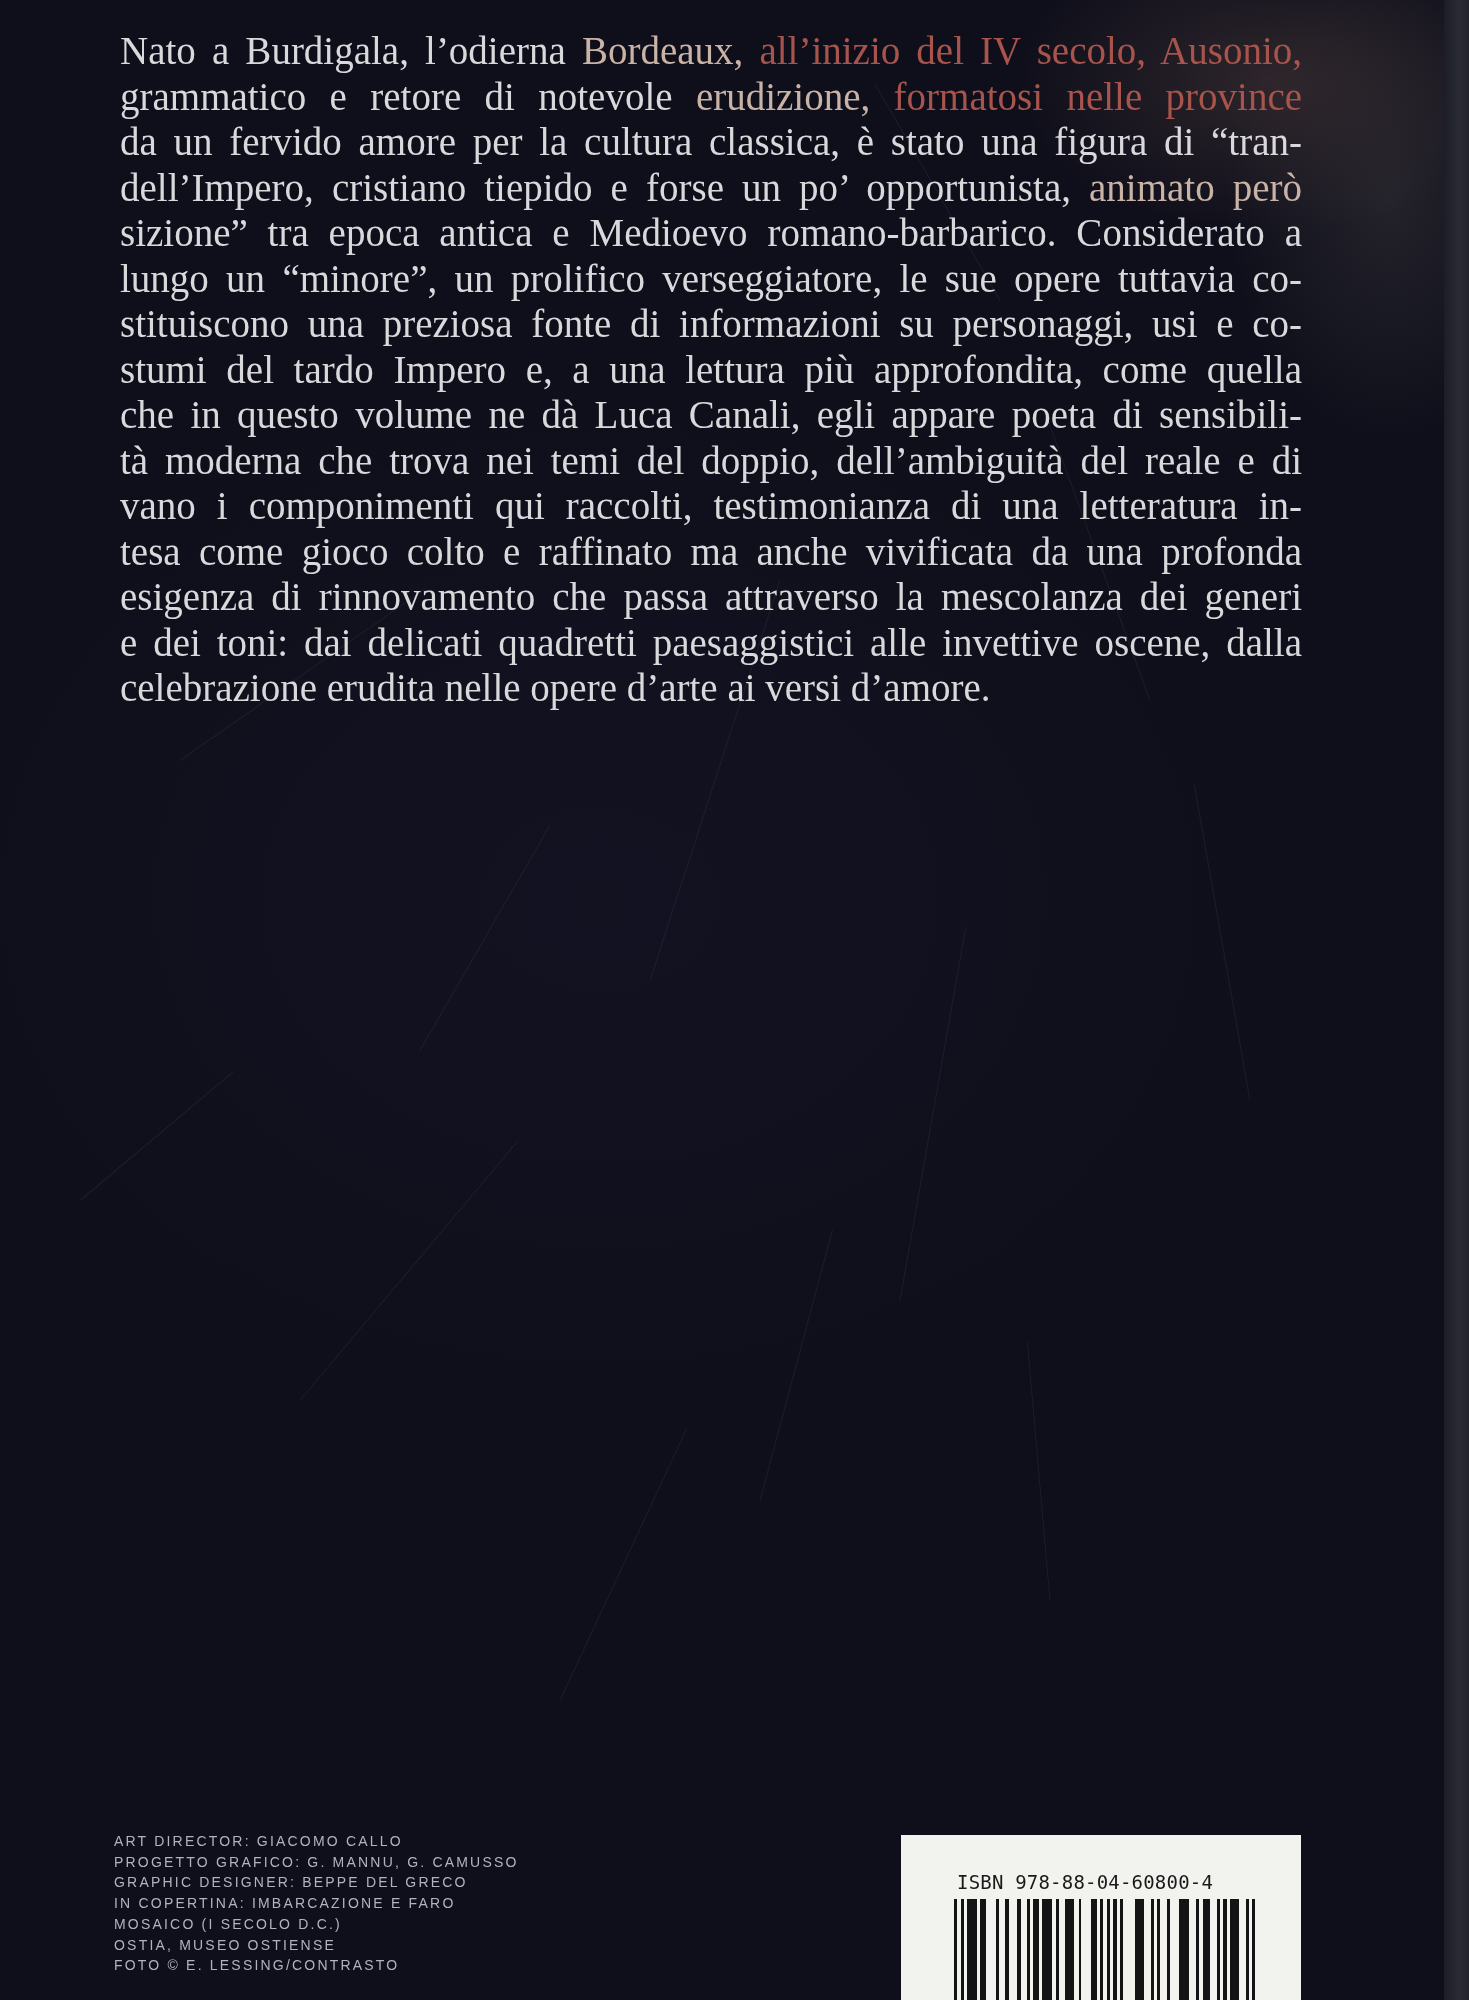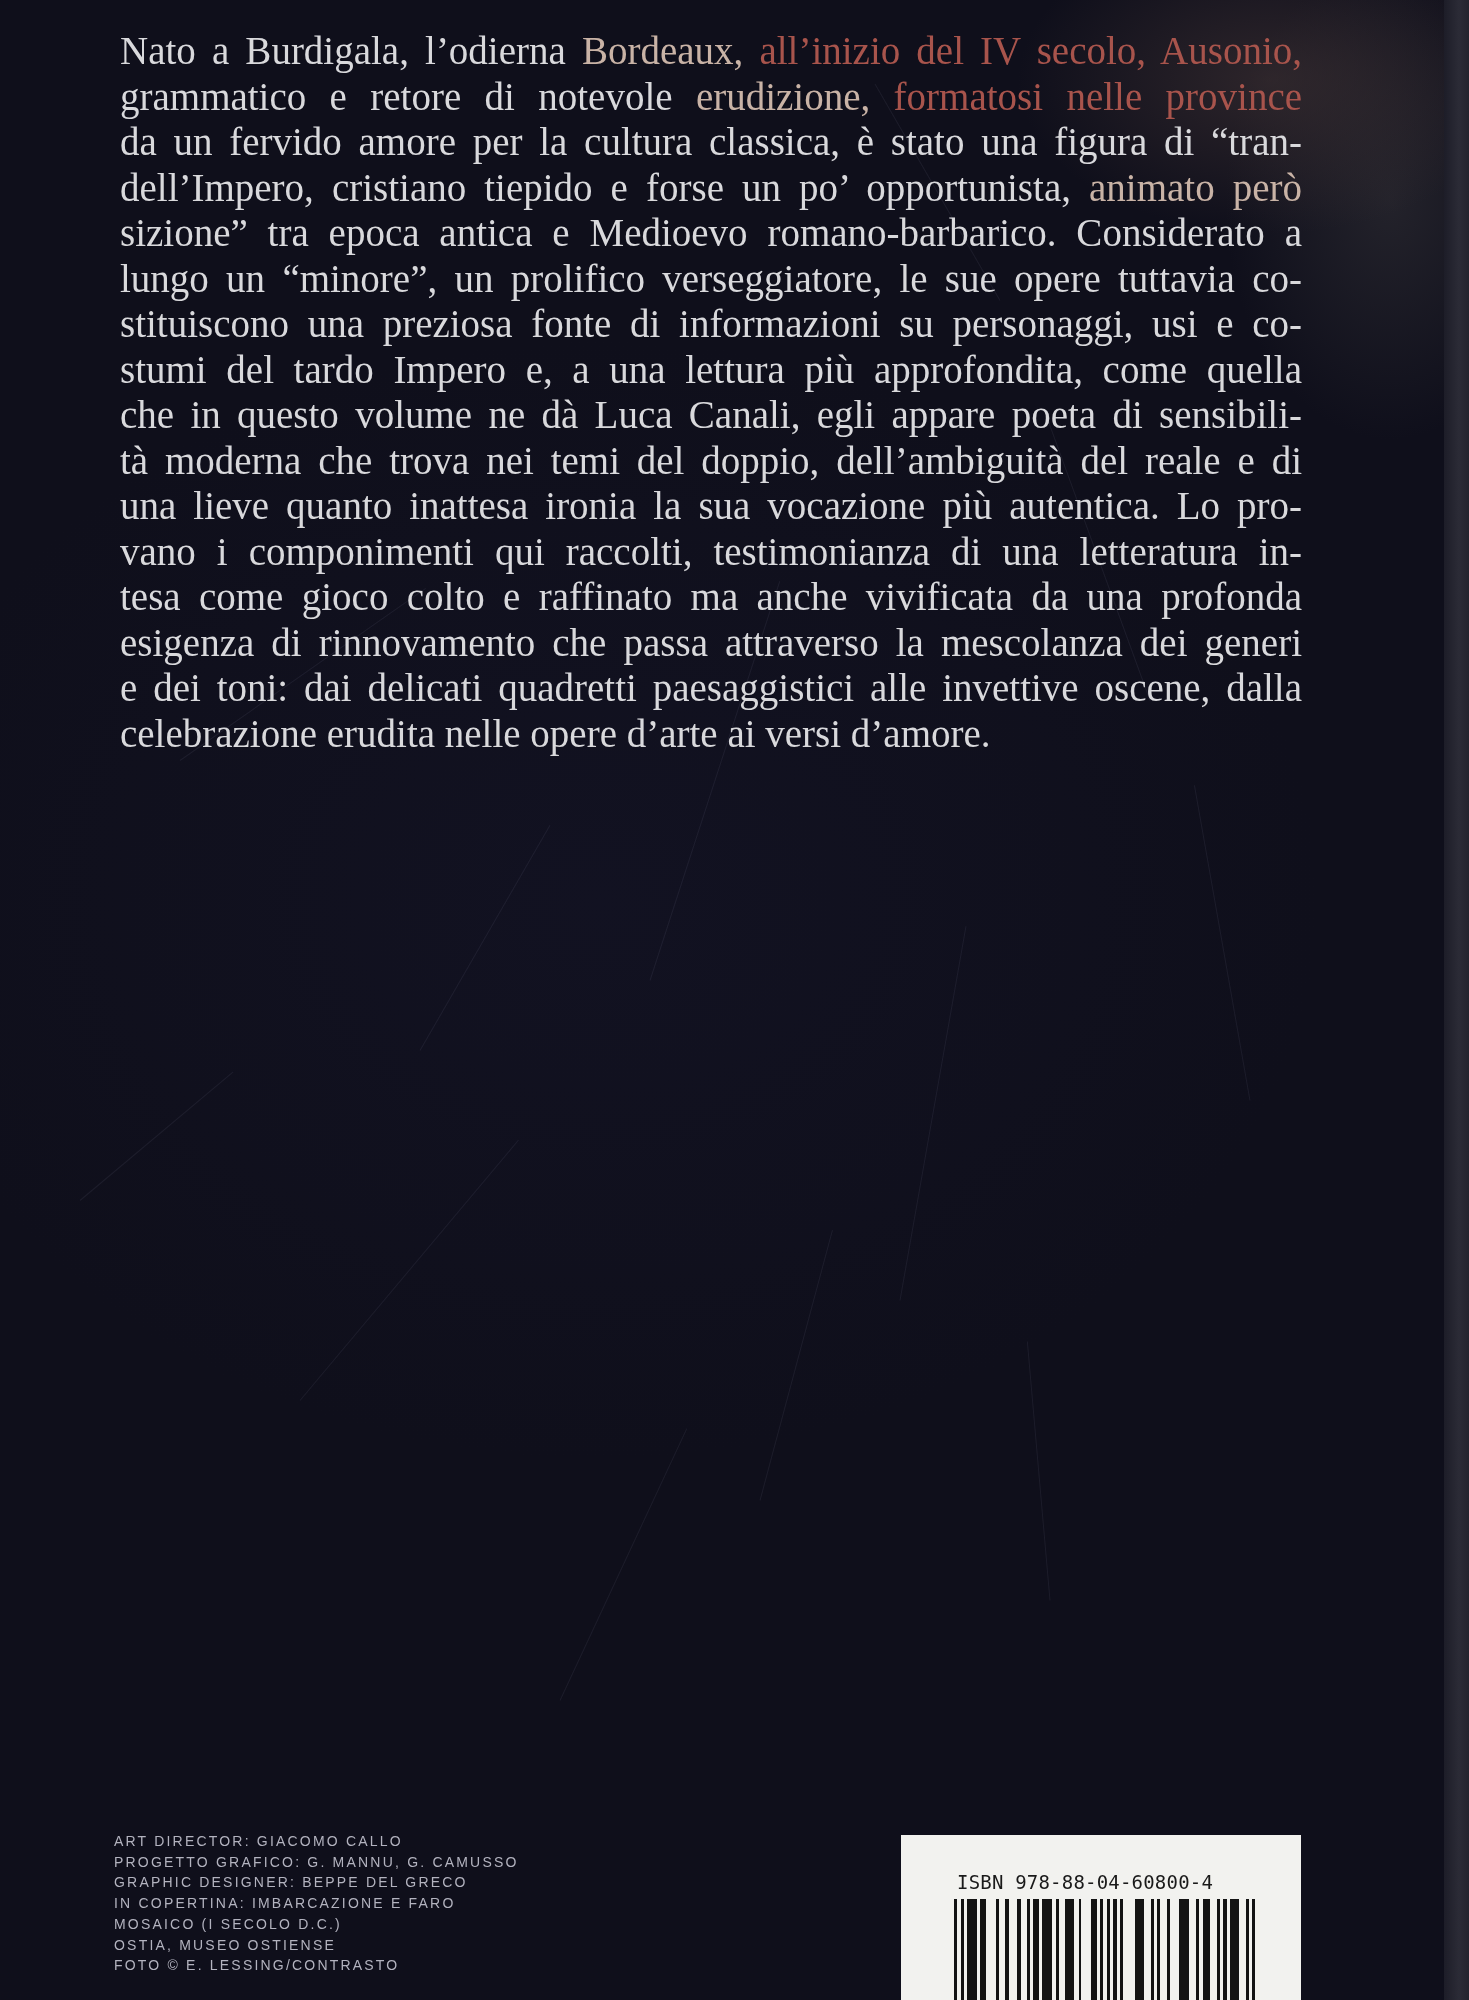--- a/index.html
+++ b/index.html
@@ -80,21 +80,20 @@
       <span class="line"><span>Nato a Burdigala, l’odierna </span><span class="tan">Bordeaux, </span><span class="red">all’inizio del IV secolo, Ausonio,</span></span>
       <span class="line"><span>grammatico e retore di notevole </span><span class="tan">erudizione, </span><span class="red">formatosi nelle province</span></span>
       <span class="line"><span>da un fervido amore per la cultura classica, è stato una figura di “tran-</span></span>
       <span class="line"><span>dell’Impero, cristiano tiepido e forse un po’ opportunista, </span><span class="tan">animato però</span></span>
       <span class="line"><span>sizione” tra epoca antica e Medioevo romano-barbarico. Considerato a</span></span>
       <span class="line"><span>lungo un “minore”, un prolifico verseggiatore, le sue opere tuttavia co-</span></span>
       <span class="line"><span>stituiscono una preziosa fonte di informazioni su personaggi, usi e co-</span></span>
       <span class="line"><span>stumi del tardo Impero e, a una lettura più approfondita, come quella</span></span>
       <span class="line"><span>che in questo volume ne dà Luca Canali, egli appare poeta di sensibili-</span></span>
       <span class="line"><span>tà moderna che trova nei temi del doppio, dell’ambiguità del reale e di</span></span>
-      <span class="line"><span>una lieve quanto inattesa ironia la sua vocazione più autentica. Lo pro-</span></span>
       <span class="line"><span>vano i componimenti qui raccolti, testimonianza di una letteratura in-</span></span>
       <span class="line"><span>tesa come gioco colto e raffinato ma anche vivificata da una profonda</span></span>
       <span class="line"><span>esigenza di rinnovamento che passa attraverso la mescolanza dei generi</span></span>
       <span class="line"><span>e dei toni: dai delicati quadretti paesaggistici alle invettive oscene, dalla</span></span>
       <span class="line last"><span>celebrazione erudita nelle opere d’arte ai versi d’amore.</span></span>
     </div>
 
   <div class="credits" id="credits">
       <div>ART DIRECTOR: GIACOMO CALLO</div>
       <div>PROGETTO GRAFICO: G. MANNU, G. CAMUSSO</div>

